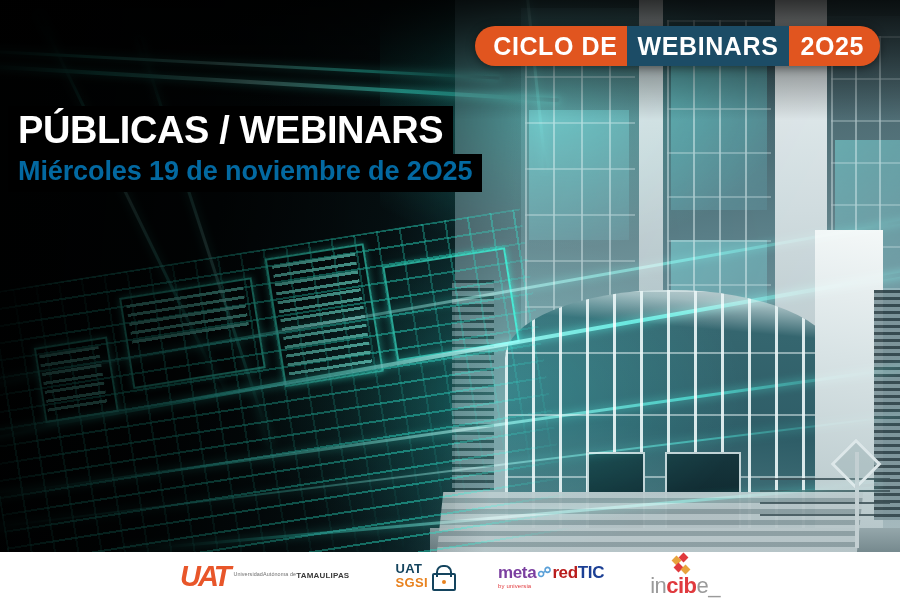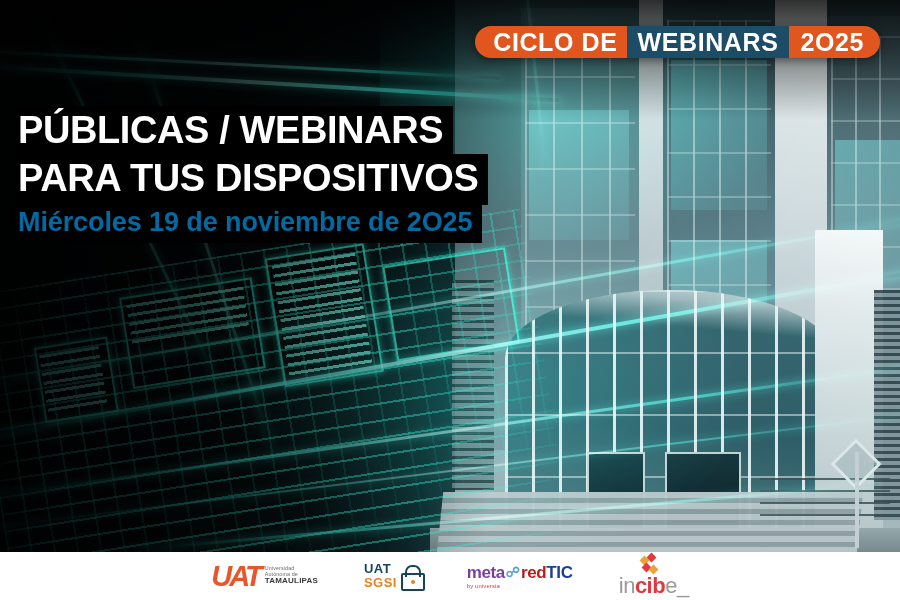--- a/index.html
+++ b/index.html
@@ -202,21 +202,21 @@
   }
   .topdark{
     position:absolute;left:0;top:0;width:100%;height:120px;
     background:linear-gradient(180deg,rgba(0,0,0,.80),rgba(0,0,0,0));
   }
 
   
   .badge{
     position:absolute;right:20px;top:26px;
     display:flex;align-items:stretch;
-    height:32px;
+    height:40px;
     background:#E1551F;
     border-radius:22px;
     padding:0 16px 0 18px;
     box-shadow:0 2px 10px rgba(0,0,0,.45);
   }
   .badge .seg{
     display:flex;align-items:center;
     color:#fff;font-weight:700;letter-spacing:.6px;
     font-size:25px;line-height:1;
   }
@@ -261,21 +261,21 @@
     display:flex;align-items:center;justify-content:center;
     gap:46px;
   }
   .logo{display:flex;align-items:center;}
 
   
   .uat-mark{
     font-size:29px;font-weight:700;color:#E8562A;letter-spacing:-3px;
     font-style:italic;line-height:1;margin-right:5px;
   }
-  .uat-txt{display:flex;flex-direction:column;line-height:1.02;}
+  .uat-txt{display:flex;flex-direction:row;line-height:1.02;}
   .uat-txt .small{font-size:5.4px;color:#6e6e6e;letter-spacing:.1px;}
   .uat-txt .big{font-size:8px;font-weight:700;color:#3a3a3a;letter-spacing:.2px;}
 
   
   .sgsi-txt{display:flex;flex-direction:column;line-height:1.05;margin-right:4px;}
   .sgsi-txt .a{font-size:13px;font-weight:700;color:#14445E;letter-spacing:.4px;}
   .sgsi-txt .b{font-size:13px;font-weight:700;color:#E8821F;letter-spacing:.4px;}
   .lock{position:relative;width:20px;height:22px;}
   .lock .shackle{
     position:absolute;left:4px;top:0;width:12px;height:10px;
@@ -382,21 +382,20 @@
   </div>
 
   <div class="badge">
     <span class="seg">CICLO DE</span>
     <span class="seg dark">WEBINARS</span>
     <span class="seg year">2O25</span>
   </div>
 
   <div class="titlewrap">
     <div class="tline l2">PÚBLICAS / WEBINARS</div>
-    <div class="tline l3">PARA TUS DISPOSITIVOS</div>
     <div class="dateline">Miércoles 19 de noviembre de 2O25</div>
   </div>
 
   <div class="footer">
 
     <div class="logo">
       <span class="uat-mark">UAT</span>
       <span class="uat-txt">
         <span class="small">Universidad</span>
         <span class="small">Autónoma de</span>

